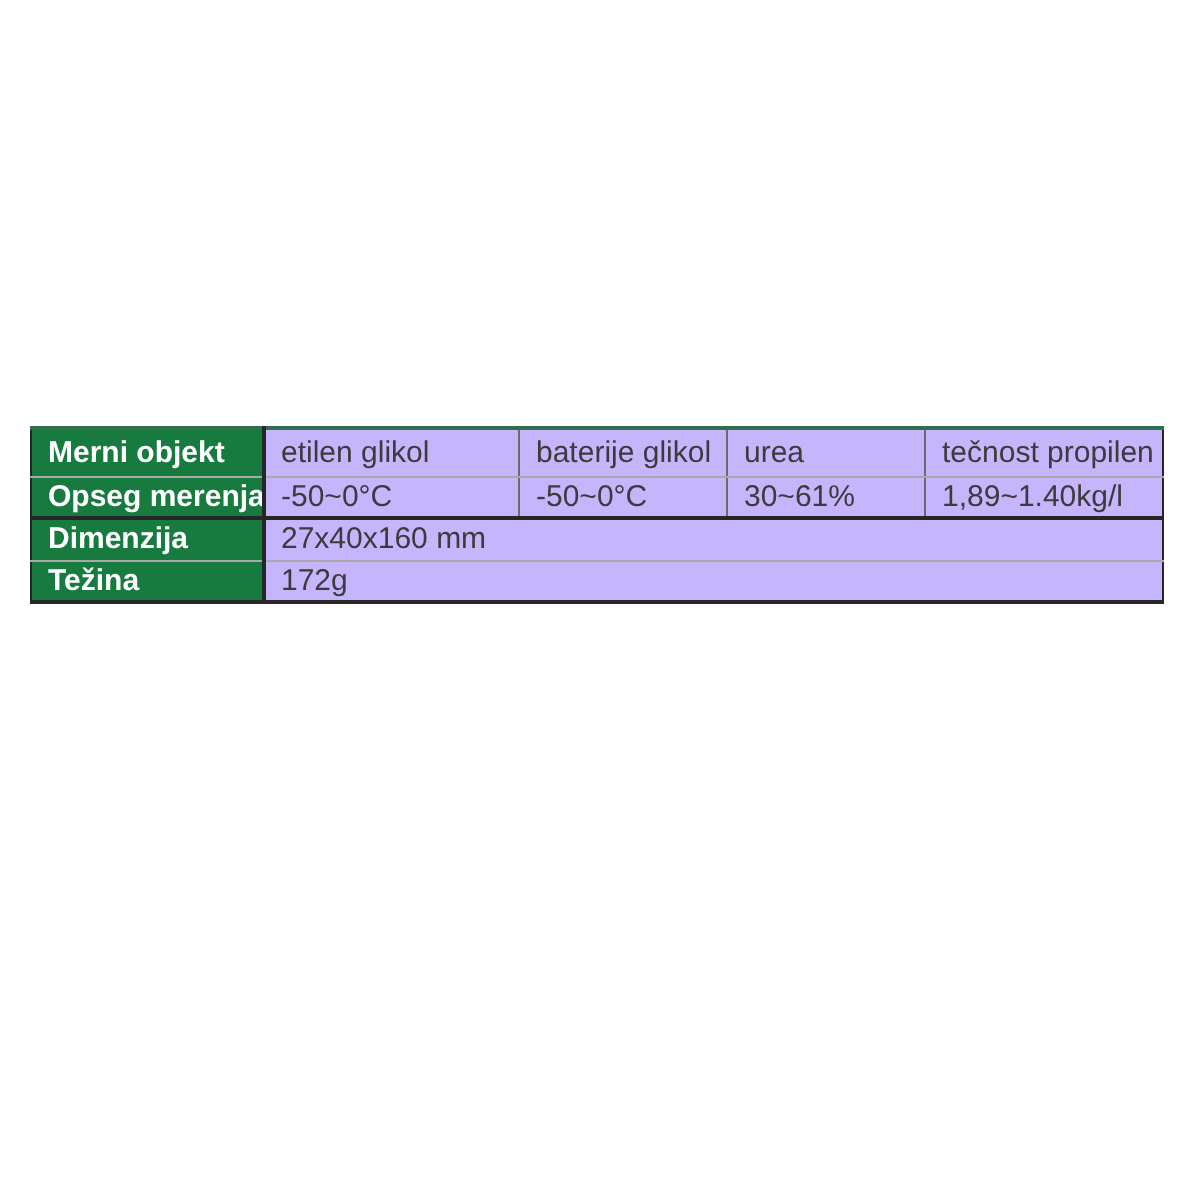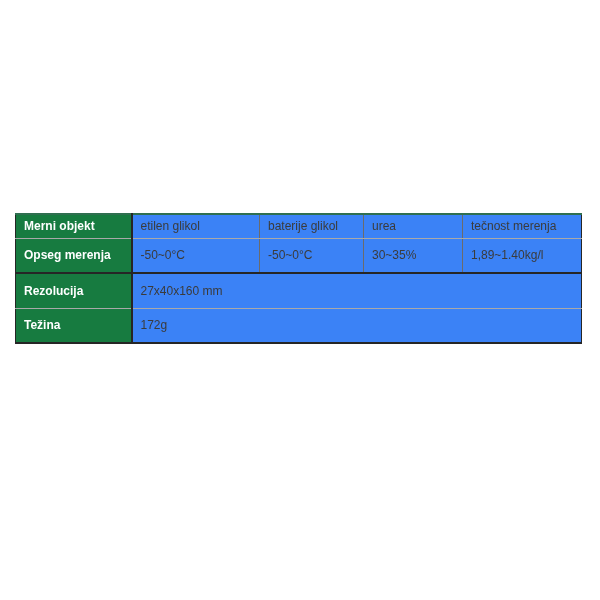--- a/index.html
+++ b/index.html
@@ -19,32 +19,32 @@
     font-family:"Liberation Sans","DejaVu Sans",sans-serif;
     -webkit-font-smoothing:antialiased;
   }
   .spec-table{
     position:absolute;left:15px;top:213px;width:566px;
     border-collapse:collapse;table-layout:fixed;
     border-left:1px solid var(--border-dark);
     border-right:1px solid var(--border-dark);
     border-bottom:2px solid var(--border-dark);
     border-top:2px solid var(--border-top-green);
-    font-size:12px;color:var(--body-text);
+    font-size:15px;color:var(--body-text);
   }
   .spec-table th,.spec-table td{
     text-align:left;vertical-align:middle;
     padding:0 6px 0 8px;white-space:nowrap;overflow:hidden;
   }
   .spec-table th{
     background:var(--header-bg);color:var(--header-text);
     font-weight:bold;border-right:2px solid var(--border-dark);
   }
-  .spec-table td{background:#3b82f6;}
-  .spec-table tr{height:35px;}
+  .spec-table td{background:#c4b5fd;}
+  .spec-table tr{height:21px;}
   .spec-table tr.first-row{height:24px;}
   
   .spec-table tr.sep-light th,.spec-table tr.sep-light td{border-bottom:1px solid var(--border-light);}
   .spec-table tr.sep-dark th,.spec-table tr.sep-dark td{border-bottom:2px solid var(--border-dark);}
   
   .spec-table td.vsep{border-right:1px solid var(--border-col);}
 </style>
 </head>
 <body>
 
@@ -55,31 +55,31 @@
     <col style="width:104px">
     <col style="width:99px">
     <col style="width:119px">
   </colgroup>
   <tbody>
     <tr class="first-row sep-light">
       <th>Merni objekt</th>
       <td class="vsep">etilen glikol</td>
       <td class="vsep">baterije glikol</td>
       <td class="vsep">urea</td>
-      <td>tečnost merenja</td>
+      <td>tečnost propilen</td>
     </tr>
     <tr class="sep-dark">
       <th>Opseg merenja</th>
       <td class="vsep">-50~0°C</td>
       <td class="vsep">-50~0°C</td>
-      <td class="vsep">30~35%</td>
+      <td class="vsep">30~61%</td>
       <td>1,89~1.40kg/l</td>
     </tr>
     <tr class="sep-light">
-      <th>Rezolucija</th>
+      <th>Dimenzija</th>
       <td colspan="4">27x40x160 mm</td>
     </tr>
     <tr>
       <th>Težina</th>
       <td colspan="4">172g</td>
     </tr>
   </tbody>
 </table>
 
 </body></html>

